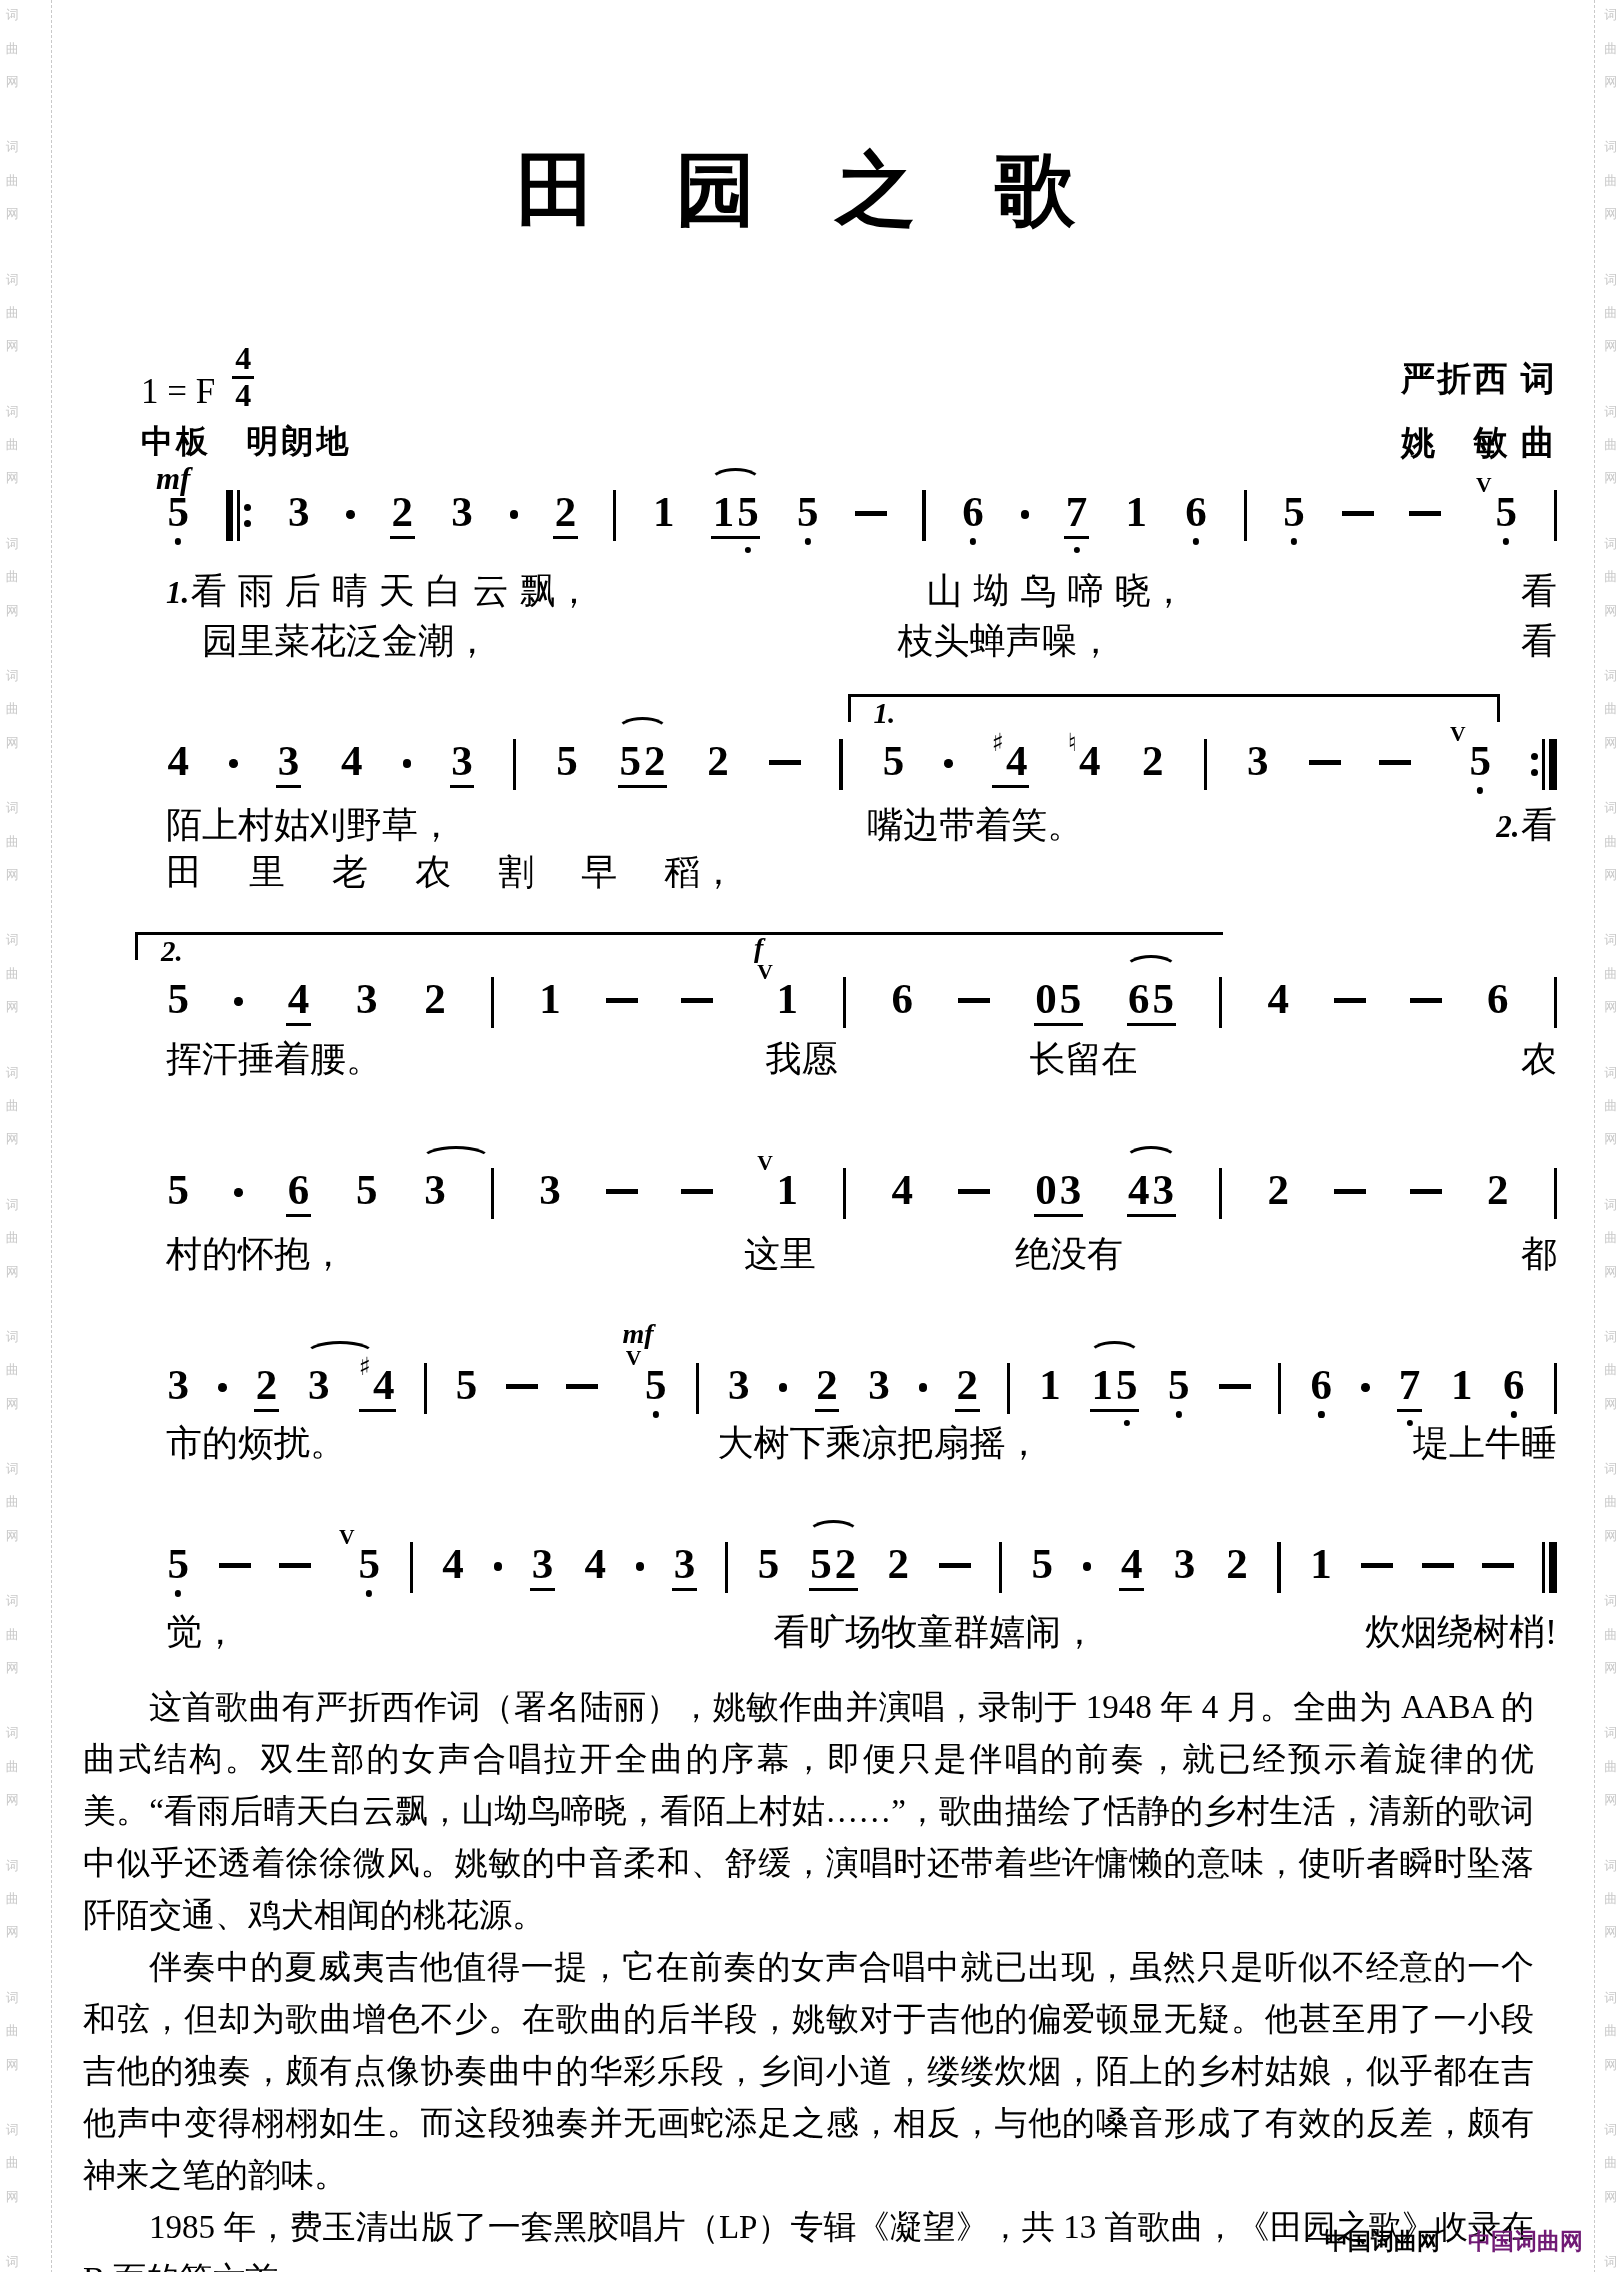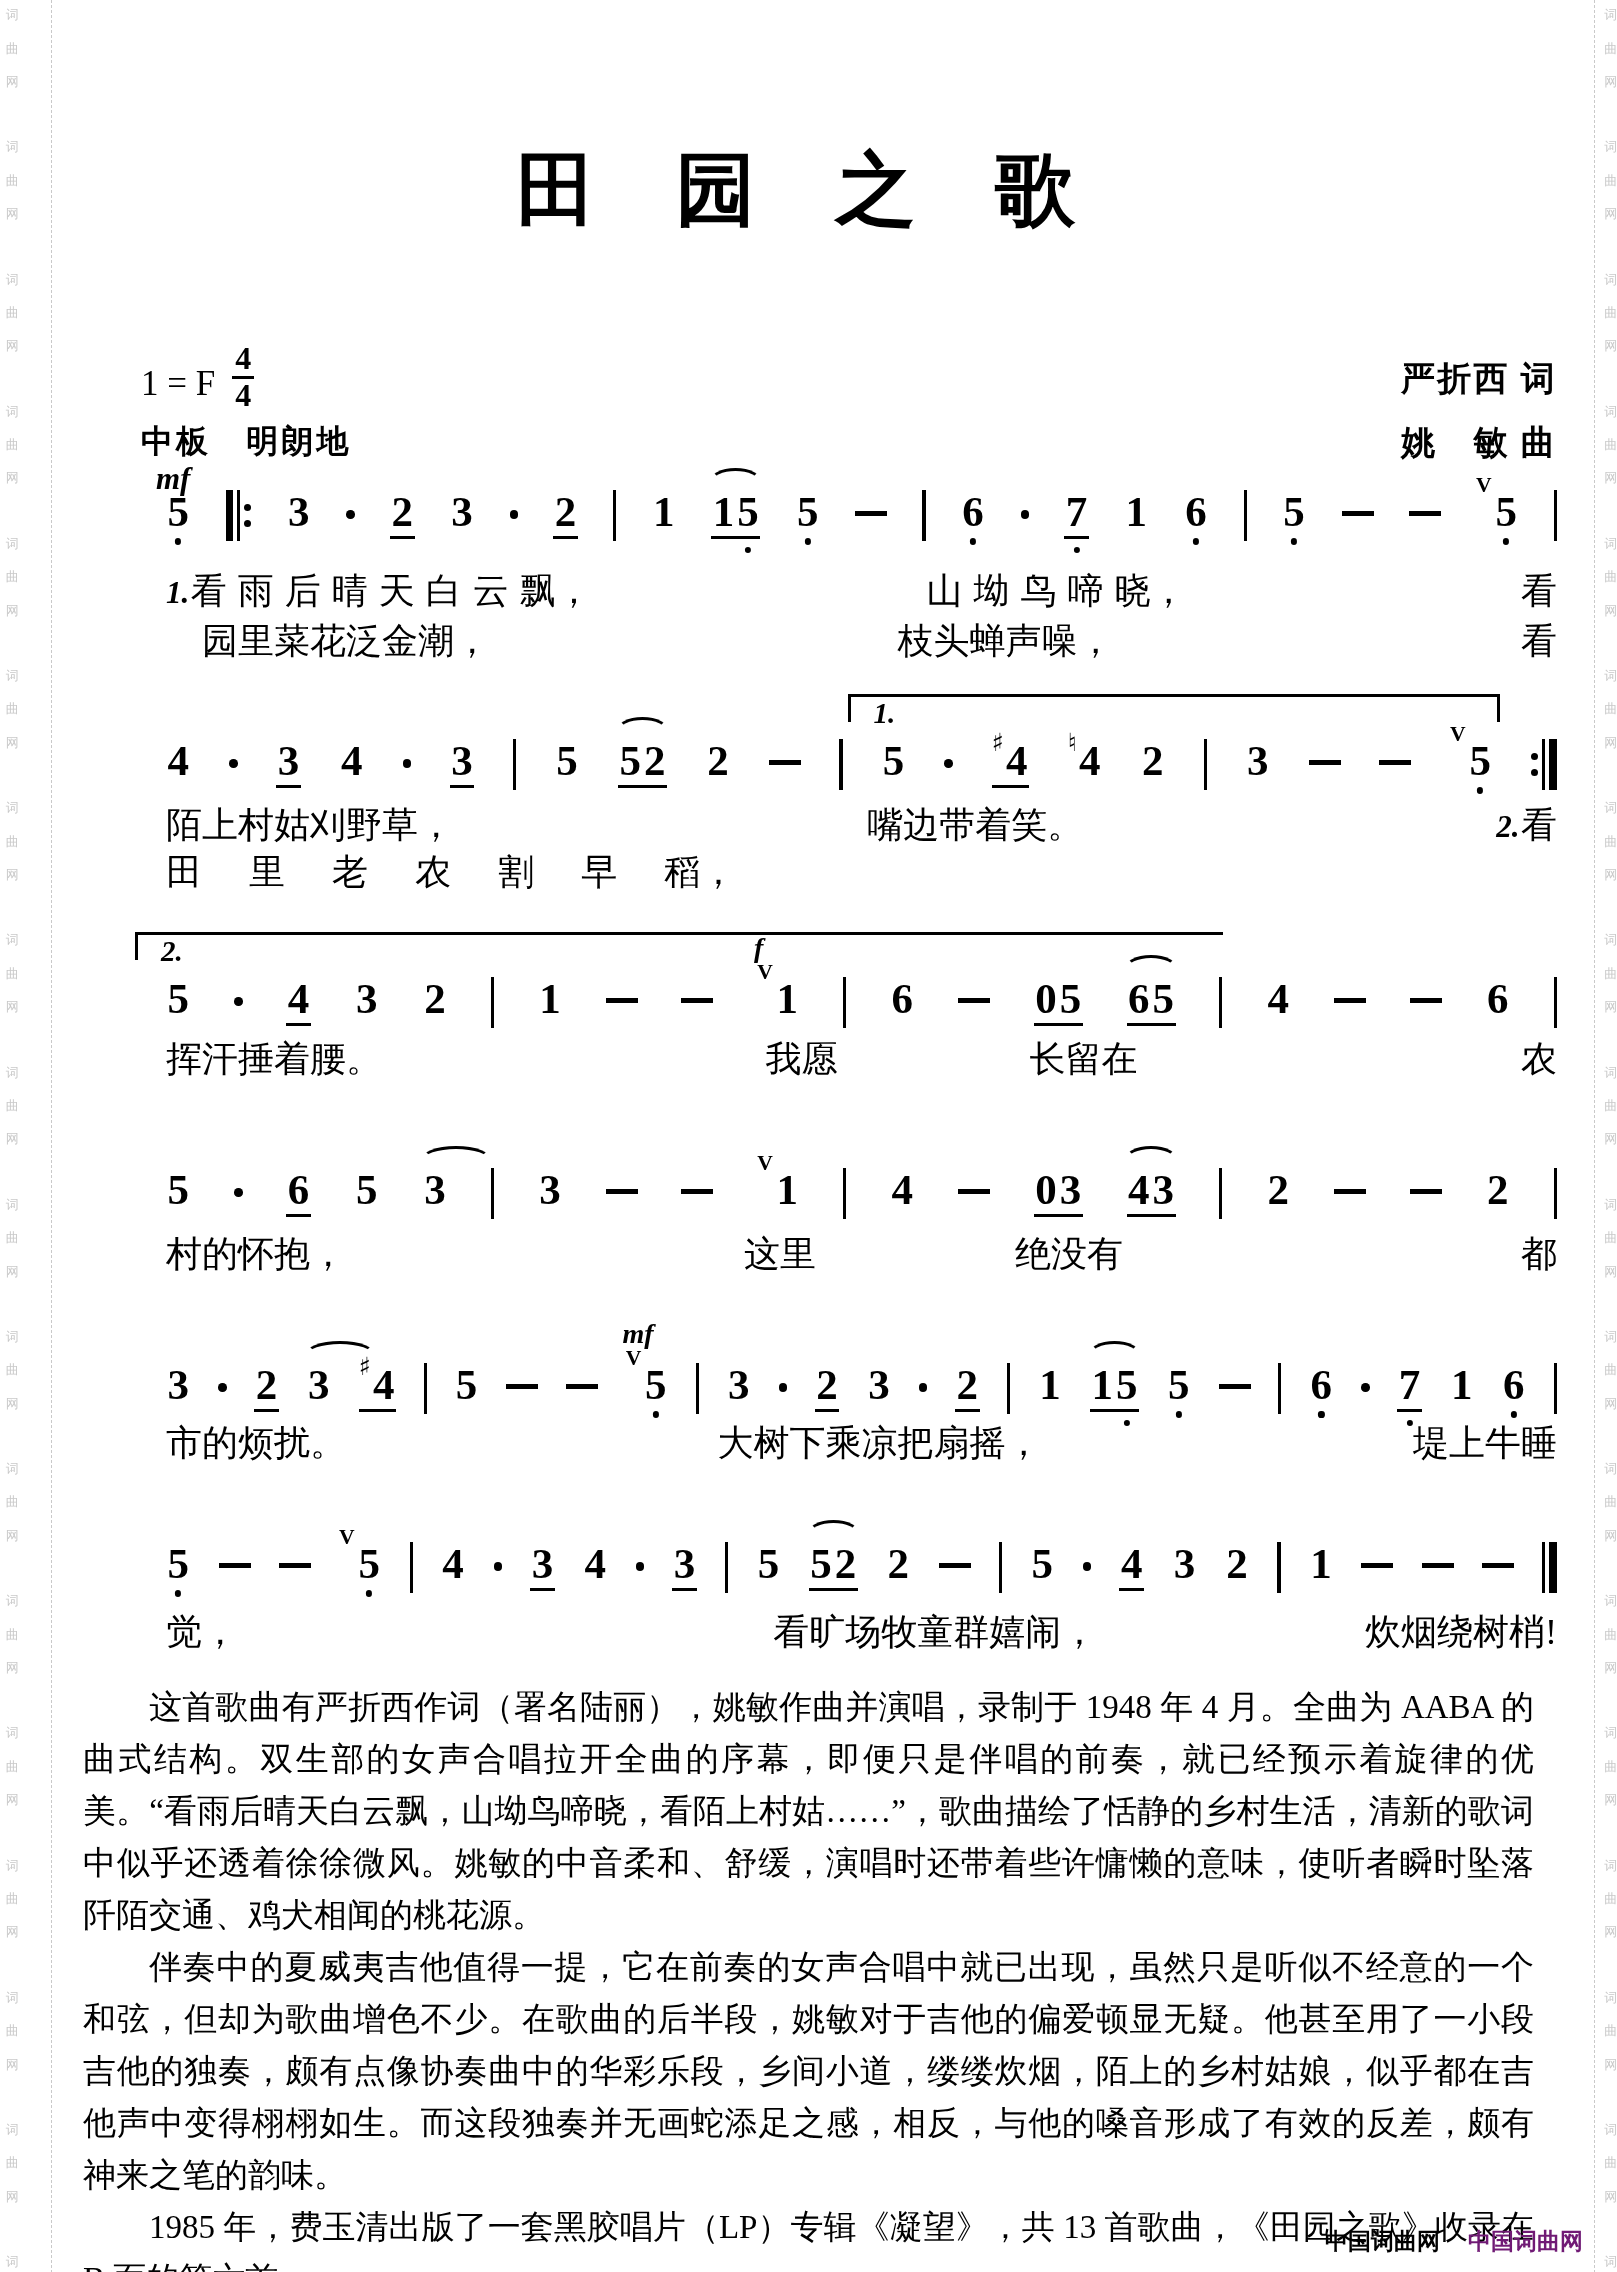--- a/index.html
+++ b/index.html
@@ -9,21 +9,21 @@
   .vline{position:absolute;top:0;bottom:0;border-left:1.5px dashed #c9c9c9;}
   .wm{position:absolute;top:6.2px;width:21.6px;text-align:center;color:#c9c9c9;
       font:400 13px "Liberation Sans",sans-serif;}
   .wm-ch{margin-bottom:15.4px;}
   .wm-gap{height:32px;}
   
   .title{position:absolute;left:0;right:0;top:137px;text-align:center;
          font:900 80px "DejaVu Serif",serif;letter-spacing:26px;}
   .subtitle{position:absolute;left:0;right:0;top:279px;text-align:center;
             font:700 35px "Liberation Serif",serif;letter-spacing:4.6px;}
-  .keyrow{position:absolute;left:141px;top:356px;font:400 35px "Liberation Serif",serif;display:flex;align-items:center;}
+  .keyrow{position:absolute;left:141px;top:356px;font:400 35px "Liberation Serif",serif;display:flex;align-items:flex-end;}
   .meter{display:inline-flex;flex-direction:column;align-items:center;margin-left:17px;margin-top:-14px;
          font:700 32px "Liberation Serif",serif;line-height:1.05;}
   .meter .mtop{border-bottom:3.1px solid #000;padding:0 3.1px;}
   .meter .mbot{padding:0 3.1px;}
   .tempo{position:absolute;left:141px;top:420px;font:700 32px "Liberation Serif",serif;letter-spacing:3.1px;}
   .mf-top{position:absolute;left:156px;top:461px;font:italic 700 31px "Liberation Serif",serif;}
   .credit{position:absolute;right:60px;font:700 34px "Liberation Serif",serif;letter-spacing:2.3px;}
   .credit.lyr-c{top:356px;}
   .credit.cmp-c{top:420px;}
   

